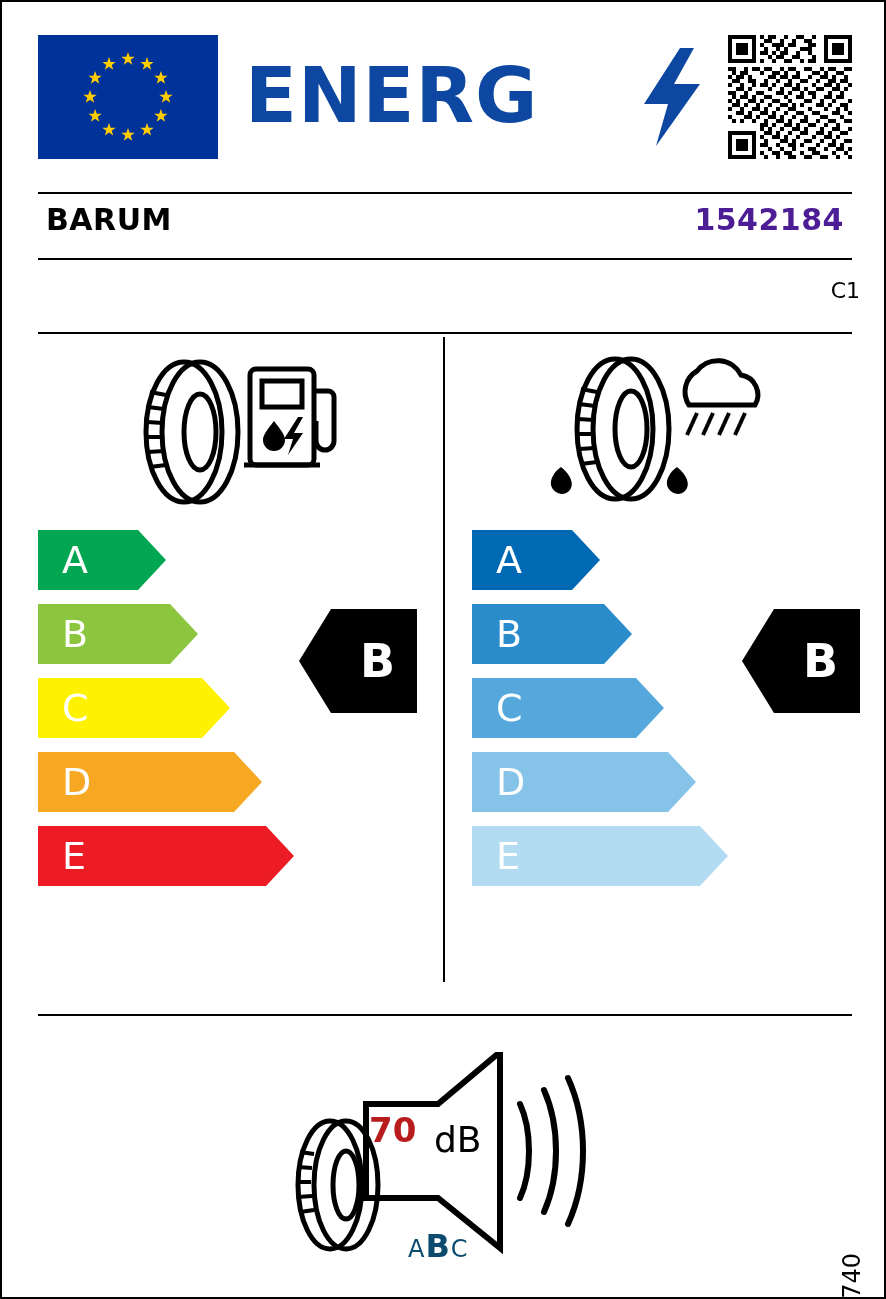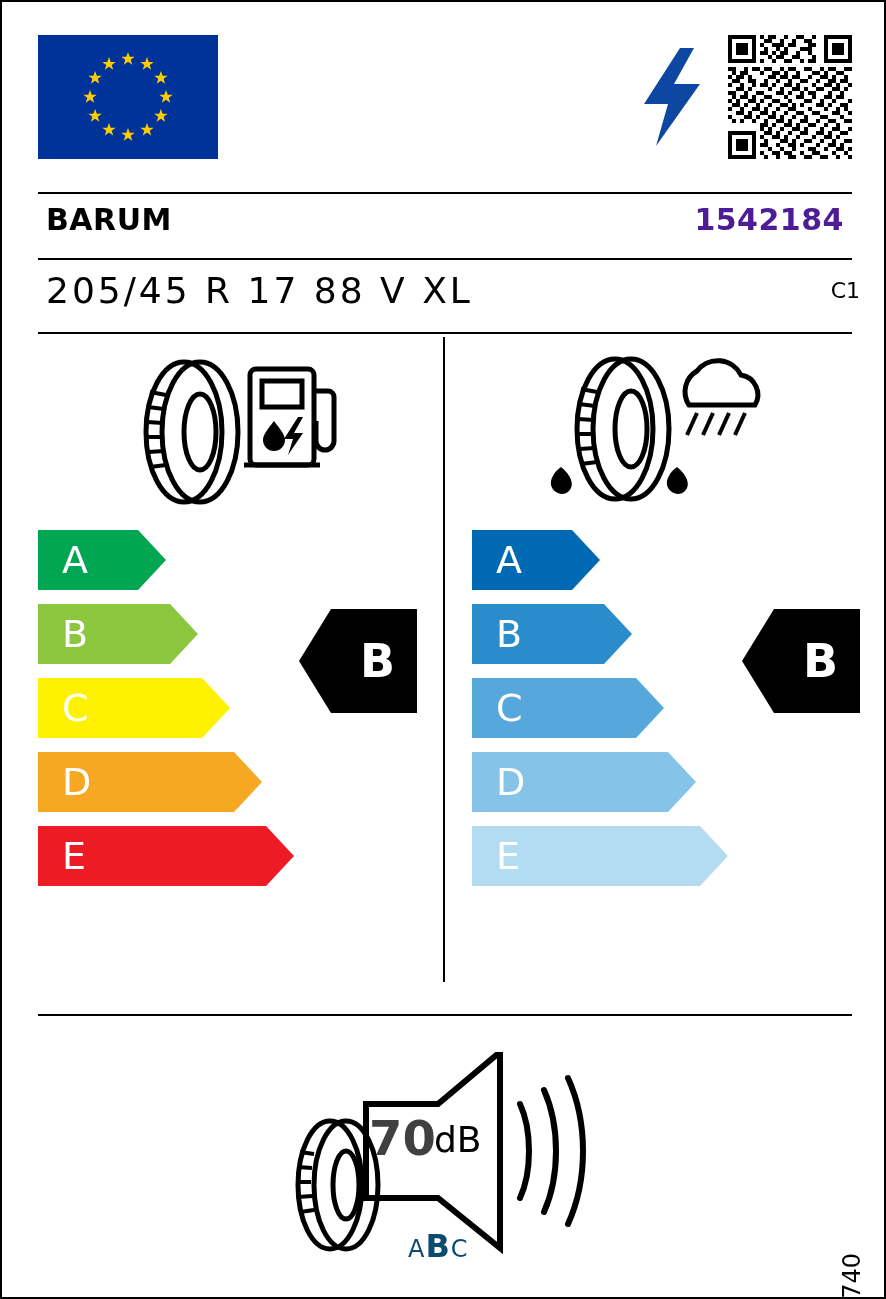--- a/index.html
+++ b/index.html
@@ -179,23 +179,23 @@
 
   
   .noise {
     position: absolute;
     left: 286px; top: 1050px;
     width: 320px; height: 215px;
   }
   .noise-value {
     position: absolute;
     left: 367px; top: 1108px;
-    font-size: 48px;
+    font-size: 34px;
     font-weight: bold;
-    color: #404040;
+    color: #b91c1c;
   }
   .noise-unit {
     position: absolute;
     left: 432px; top: 1117px;
     font-size: 36px;
     color: #000;
   }
   .noise-classes {
     position: absolute;
     left: 406px; top: 1225px;
@@ -265,20 +265,21 @@
                 <polygon points="0,-7 1.7,-2.2 6.7,-2.2 2.7,0.8 4.2,5.7 0,2.7 -4.2,5.7 -2.7,0.8 -6.7,-2.2 -1.7,-2.2"></polygon>
               </g>
             <g transform="rotate(330) translate(0,-38) rotate(-330)">
                 <polygon points="0,-7 1.7,-2.2 6.7,-2.2 2.7,0.8 4.2,5.7 0,2.7 -4.2,5.7 -2.7,0.8 -6.7,-2.2 -1.7,-2.2"></polygon>
               </g>
           </g>
         </g>
       </svg>
     </div>
 
+    <div class="energ-word">ENERG</div>
 
     <svg class="bolt" viewBox="0 0 60 98">
       <polygon points="38,0 2,56 26,56 14,98 58,36 32,36 52,0" fill="#0d47a1"></polygon>
     </svg>
 
     <svg class="qr" viewBox="0 0 31 31" shape-rendering="crispEdges">
       <rect width="31" height="31" fill="#fff"></rect>
       <g fill="#000">
         <rect x="0" y="0" width="7" height="1"></rect>
           <rect x="0" y="6" width="7" height="1"></rect>
@@ -528,21 +529,20 @@
     </svg>
   </div>
 
   <div class="hr hr1"></div>
 
   <div class="brand">BARUM</div>
   <div class="sku">1542184</div>
 
   <div class="hr hr2"></div>
 
-  <div class="size">205/45 R 17 88 V XL</div>
   <div class="classcode">C1</div>
 
   <div class="hr hr3"></div>
   <div class="vline"></div>
 
   <svg class="pict-fuel" viewBox="0 0 220 170">
     <g fill="none" stroke="#000" stroke-width="5">
       <ellipse cx="62" cy="85" rx="38" ry="70"></ellipse>
       <ellipse cx="78" cy="85" rx="38" ry="70"></ellipse>
       <ellipse cx="78" cy="85" rx="16" ry="38"></ellipse>

